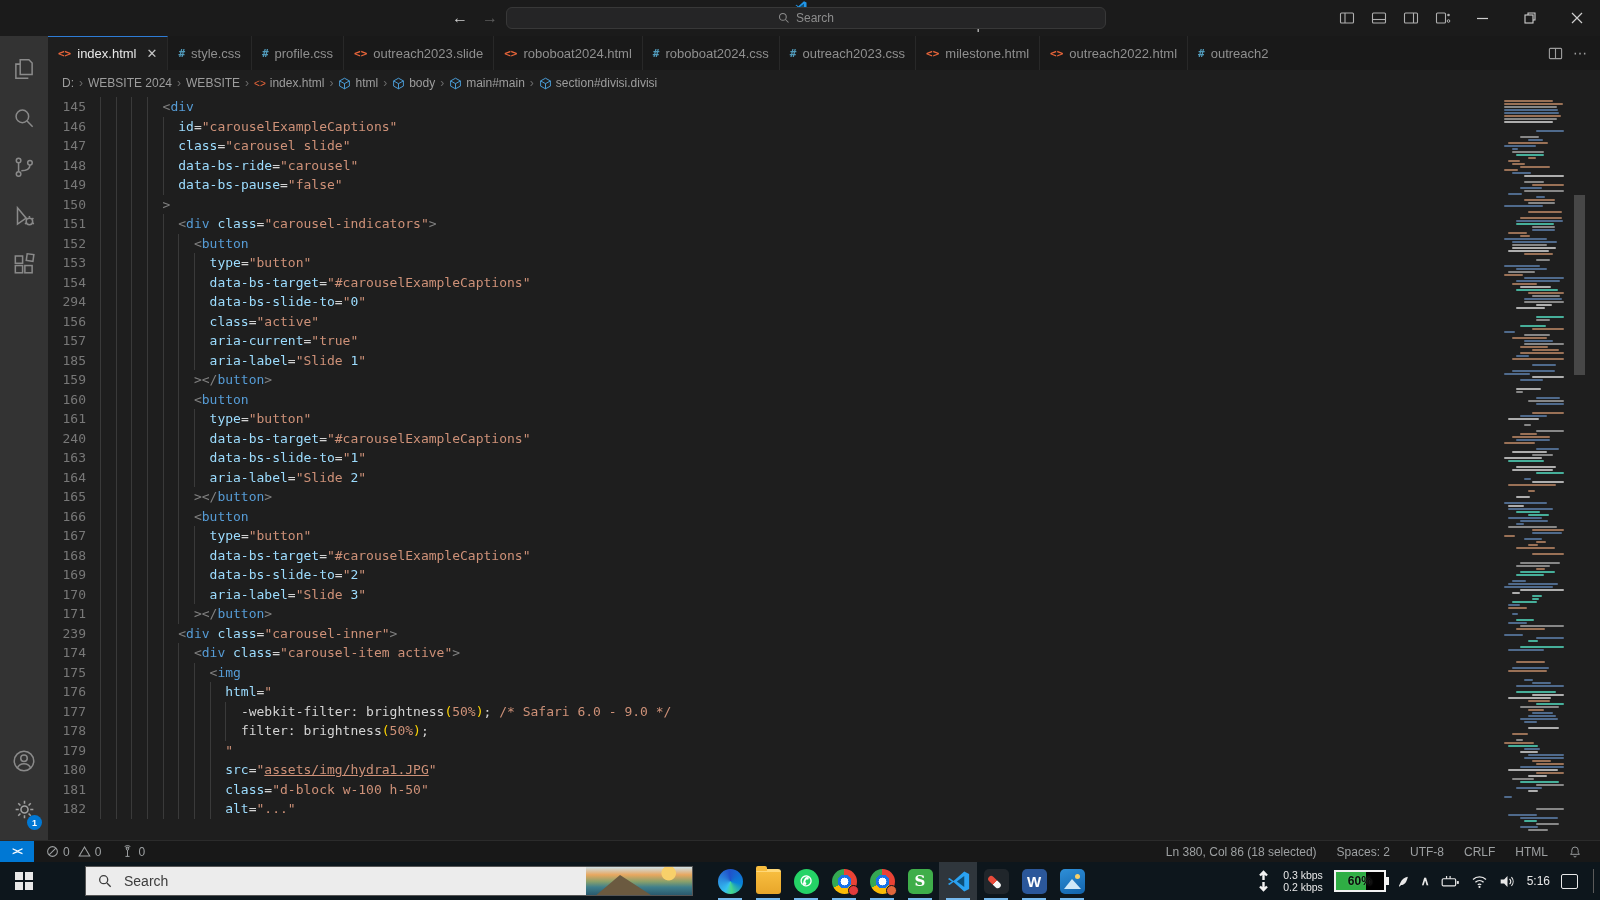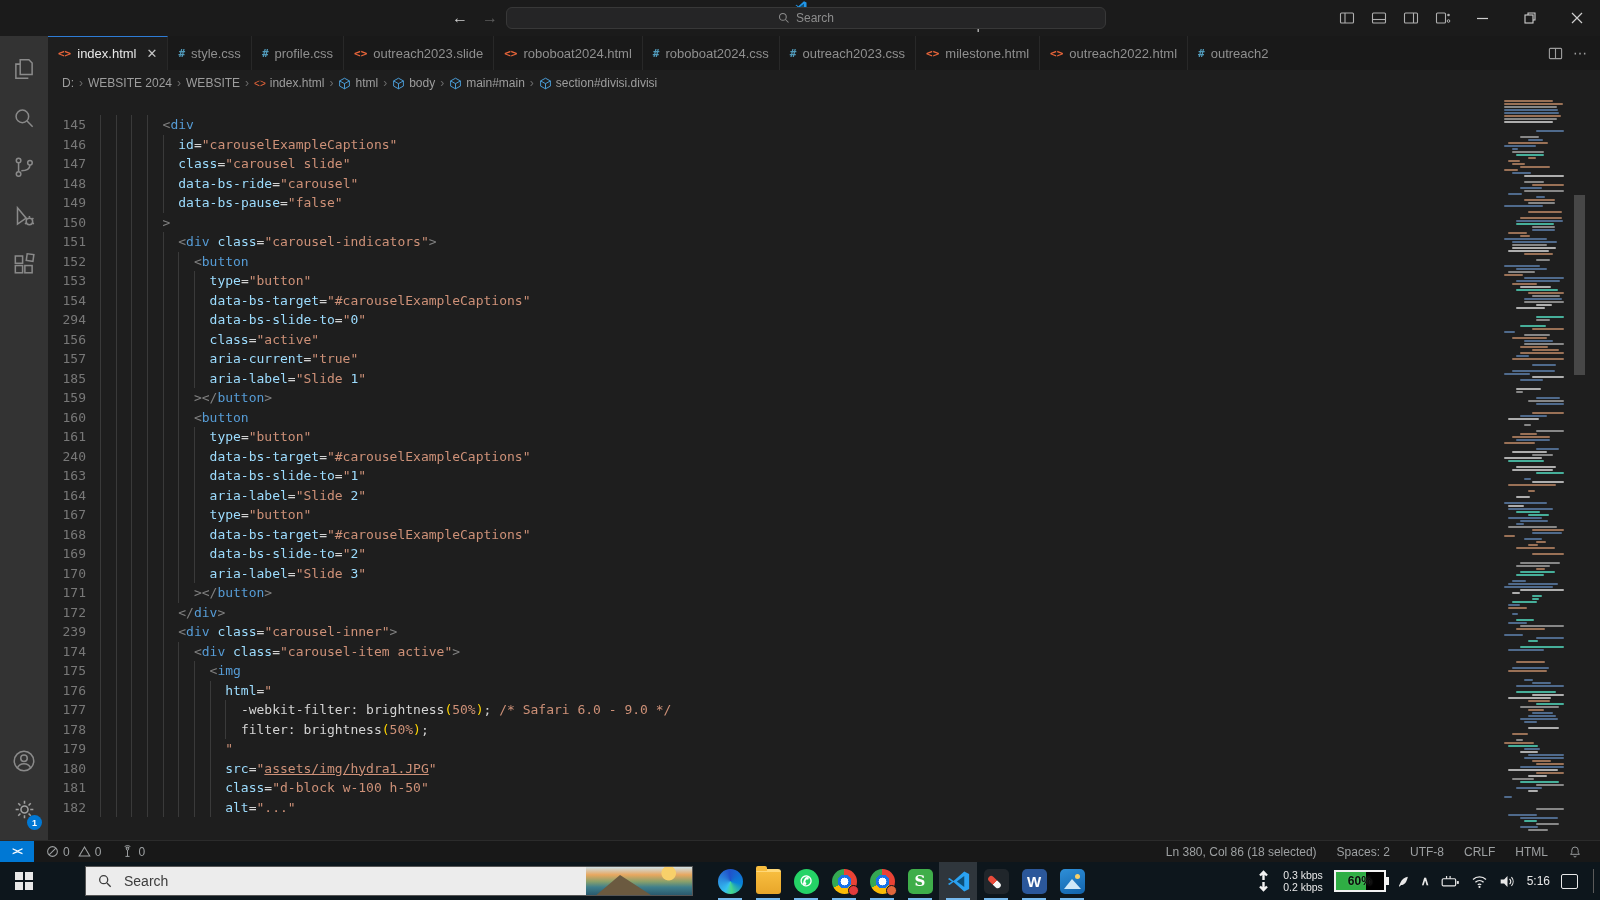--- a/index.html
+++ b/index.html
@@ -45,21 +45,21 @@
   .tab .close { color:#c5c5c5; font-size:13px; margin-left:4px; }
   .tab.clip { max-width:118px; overflow:hidden; border-right:none; }
   .tab-actions { margin-left:auto; display:flex; align-items:center; gap:10px; padding:0 12px; color:#9d9d9d; }
   
   .breadcrumbs { height:26px; display:flex; align-items:center; padding-left:14px; font-size:12px; color:#9d9d9d; gap:4px; background:#1e1e1e; }
   .crumb { display:flex; align-items:center; gap:4px; }
   .crumb-sep { color:#6a6a6a; font-size:12px; padding:0 1px; }
   .crumb .ticon { font-size:10px; }
   
   .editor { flex:1; position:relative; overflow:hidden; background:#1e1e1e; }
-  #code { position:absolute; top:19px; left:0; font-family:"DejaVu Sans Mono", monospace; font-size:13px; line-height:19.5px; }
+  #code { position:absolute; top:1px; left:0; font-family:"DejaVu Sans Mono", monospace; font-size:13px; line-height:19.5px; }
   .cl { white-space:pre; height:19.5px; }
   .ln { display:inline-block; width:52px; padding-right:14px; text-align:right; color:#787878; }
   .ind { display:inline-block; height:19.5px; vertical-align:bottom;
          background:repeating-linear-gradient(to right,#3a3a3a 0,#3a3a3a 1px,transparent 1px,transparent 2ch); }
   .t { color:#569cd6; } .g { color:#808080; } .a { color:#9cdcfe; } .s { color:#ce9178; }
   .p { color:#d4d4d4; } .n { color:#9cdcfe; } .y { color:#ffd602; }
   .u { color:#ce9178; text-decoration:underline; }
   .minimap { position:absolute; top:0; right:30px; width:70px; bottom:0; }
   .mm-bar { position:absolute; height:2px; border-radius:1px; opacity:.85; }
   .vscroll { position:absolute; top:0; right:0; width:30px; bottom:0; }
@@ -379,26 +379,27 @@
             <div class="cl"><span class="ln">294</span><span class="ind" style="width: 14ch;"></span><span class="a">data-bs-slide-to</span><span class="p">=</span><span class="s">"</span><span class="n">0</span><span class="s">"</span></div>
             <div class="cl"><span class="ln">156</span><span class="ind" style="width: 14ch;"></span><span class="a">class</span><span class="p">=</span><span class="s">"active"</span></div>
             <div class="cl"><span class="ln">157</span><span class="ind" style="width: 14ch;"></span><span class="a">aria-current</span><span class="p">=</span><span class="s">"true"</span></div>
             <div class="cl"><span class="ln">185</span><span class="ind" style="width: 14ch;"></span><span class="a">aria-label</span><span class="p">=</span><span class="s">"Slide </span><span class="n">1</span><span class="s">"</span></div>
             <div class="cl"><span class="ln">159</span><span class="ind" style="width: 12ch;"></span><span class="g">&gt;</span><span class="g">&lt;/</span><span class="t">button</span><span class="g">&gt;</span></div>
             <div class="cl"><span class="ln">160</span><span class="ind" style="width: 12ch;"></span><span class="g">&lt;</span><span class="t">button</span></div>
             <div class="cl"><span class="ln">161</span><span class="ind" style="width: 14ch;"></span><span class="a">type</span><span class="p">=</span><span class="s">"button"</span></div>
             <div class="cl"><span class="ln">240</span><span class="ind" style="width: 14ch;"></span><span class="a">data-bs-target</span><span class="p">=</span><span class="s">"#carouselExampleCaptions"</span></div>
             <div class="cl"><span class="ln">163</span><span class="ind" style="width: 14ch;"></span><span class="a">data-bs-slide-to</span><span class="p">=</span><span class="s">"</span><span class="n">1</span><span class="s">"</span></div>
             <div class="cl"><span class="ln">164</span><span class="ind" style="width: 14ch;"></span><span class="a">aria-label</span><span class="p">=</span><span class="s">"Slide </span><span class="n">2</span><span class="s">"</span></div>
+            <div class="cl"><span class="ln">165</span><span class="ind" style="width: 12ch;"></span><span class="g">&gt;</span><span class="g">&lt;/</span><span class="t">button</span><span class="g">&gt;</span></div>
+            <div class="cl"><span class="ln">166</span><span class="ind" style="width: 12ch;"></span><span class="g">&lt;</span><span class="t">button</span></div>
             <div class="cl"><span class="ln">167</span><span class="ind" style="width: 14ch;"></span><span class="a">type</span><span class="p">=</span><span class="s">"button"</span></div>
             <div class="cl"><span class="ln">168</span><span class="ind" style="width: 14ch;"></span><span class="a">data-bs-target</span><span class="p">=</span><span class="s">"#carouselExampleCaptions"</span></div>
             <div class="cl"><span class="ln">169</span><span class="ind" style="width: 14ch;"></span><span class="a">data-bs-slide-to</span><span class="p">=</span><span class="s">"</span><span class="n">2</span><span class="s">"</span></div>
             <div class="cl"><span class="ln">170</span><span class="ind" style="width: 14ch;"></span><span class="a">aria-label</span><span class="p">=</span><span class="s">"Slide </span><span class="n">3</span><span class="s">"</span></div>
             <div class="cl"><span class="ln">171</span><span class="ind" style="width: 12ch;"></span><span class="g">&gt;</span><span class="g">&lt;/</span><span class="t">button</span><span class="g">&gt;</span></div>
-            <div class="cl"><span class="ln">172</span><span class="ind" style="width: 10ch;"></span><span class="g">&lt;/</span><span class="t">div</span><span class="g">&gt;</span></div>
             <div class="cl"><span class="ln">239</span><span class="ind" style="width: 10ch;"></span><span class="g">&lt;</span><span class="t">div</span><span class="p"> </span><span class="a">class</span><span class="p">=</span><span class="s">"carousel-inner"</span><span class="g">&gt;</span></div>
             <div class="cl"><span class="ln">174</span><span class="ind" style="width: 12ch;"></span><span class="g">&lt;</span><span class="t">div</span><span class="p"> </span><span class="a">class</span><span class="p">=</span><span class="s">"carousel-item active"</span><span class="g">&gt;</span></div>
             <div class="cl"><span class="ln">175</span><span class="ind" style="width: 14ch;"></span><span class="g">&lt;</span><span class="t">img</span></div>
             <div class="cl"><span class="ln">176</span><span class="ind" style="width: 16ch;"></span><span class="a">html</span><span class="p">=</span><span class="s">"</span></div>
             <div class="cl"><span class="ln">177</span><span class="ind" style="width: 18ch;"></span><span class="p">-webkit-filter: brightness</span><span class="y">(</span><span class="s">50%</span><span class="y">)</span><span class="p">; </span><span class="s">/* Safari 6.0 - 9.0 */</span></div>
             <div class="cl"><span class="ln">178</span><span class="ind" style="width: 18ch;"></span><span class="p">filter: brightness</span><span class="y">(</span><span class="s">50%</span><span class="y">)</span><span class="p">;</span></div>
             <div class="cl"><span class="ln">179</span><span class="ind" style="width: 16ch;"></span><span class="s">"</span></div>
             <div class="cl"><span class="ln">180</span><span class="ind" style="width: 16ch;"></span><span class="a">src</span><span class="p">=</span><span class="s">"</span><span class="u">assets/img/hydra1.JPG</span><span class="s">"</span></div>
             <div class="cl"><span class="ln">181</span><span class="ind" style="width: 16ch;"></span><span class="a">class</span><span class="p">=</span><span class="s">"d-block w-100 h-50"</span></div>
             <div class="cl"><span class="ln">182</span><span class="ind" style="width: 16ch;"></span><span class="a">alt</span><span class="p">=</span><span class="s">"..."</span></div>

